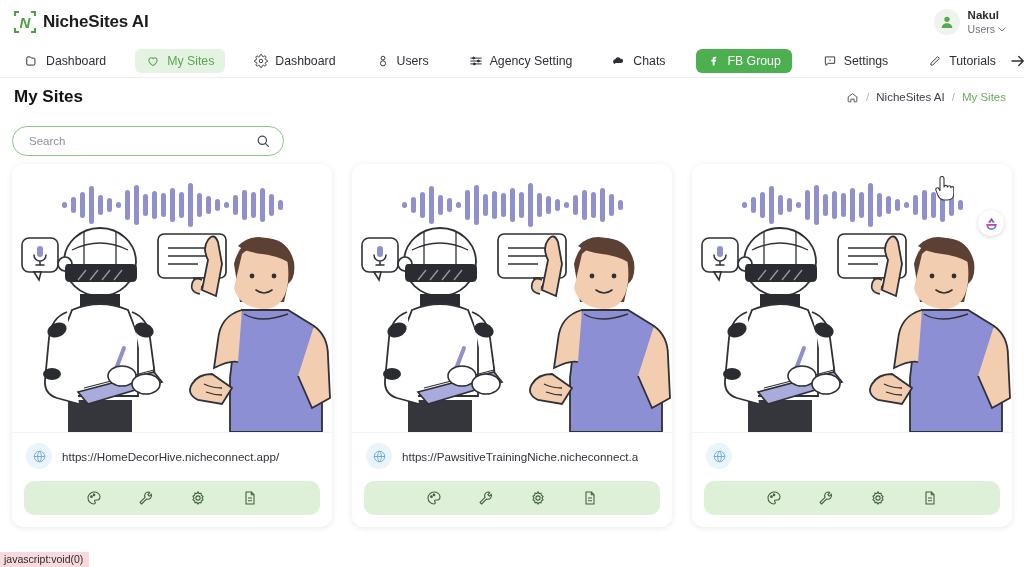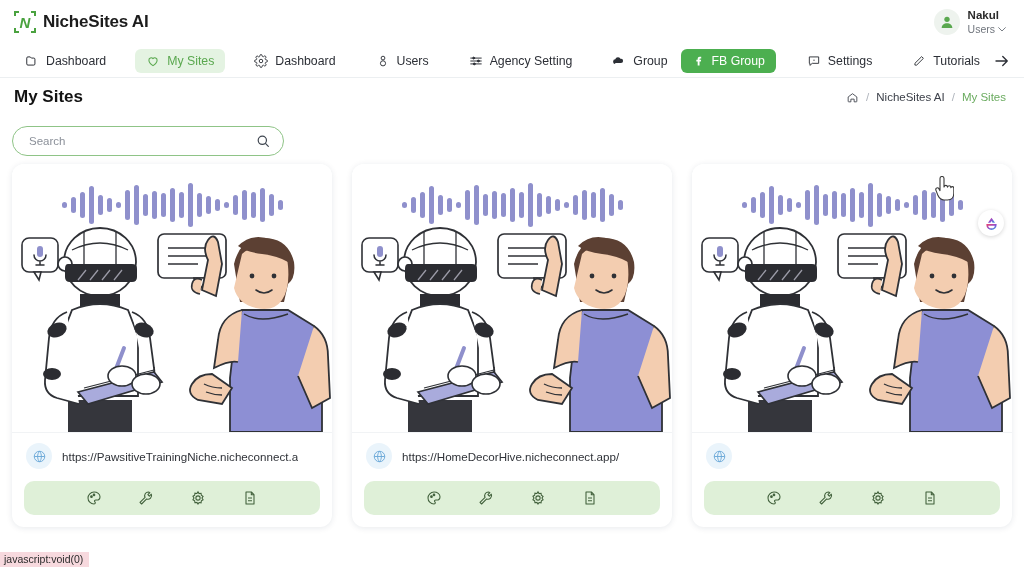--- a/index.html
+++ b/index.html
@@ -57,21 +57,21 @@
     background: #ffffff;
   }
   .nav-item {
     display: flex; align-items: center; gap: 7px;
     padding: 5px 11px; border-radius: 6px;
     font-size: 12.3px; color: #2c2f36; white-space: nowrap;
     cursor: pointer;
   }
   .nav-item.spaced { margin-right: 16px; }
   .nav-item.active { background: #e4f3e2; color: #5aa84f; }
-  .nav-item.filled { background: #4caf50; color: #ffffff; margin-left: 0; margin-right: 18px; }
+  .nav-item.filled { background: #4caf50; color: #ffffff; margin-left: 18px; margin-right: 18px; }
   .nav-arrow { margin-left: auto; display: flex; align-items: center; color: #2c2f36; cursor: pointer; }
   .ico { display: inline-flex; align-items: center; justify-content: center; }
 
   
   .pagehead {
     height: 38px; display: flex; align-items: center; justify-content: space-between;
     padding: 0 18px 0 14px; background: #fff;
   }
   .page-title { font-size: 17px; font-weight: bold; color: #121212; }
   .crumbs { display: flex; align-items: center; gap: 7px; font-size: 11.5px; color: #3c4049; }
@@ -254,21 +254,21 @@
       </span>
       <span>Agency Setting</span>
     </div>
 
     <div class="nav-item">
       <span class="ico">
         <svg width="14" height="14" viewBox="0 0 24 24" fill="#2c2f36">
           <path d="M5 17a4 4 0 0 1 .6-7.9A5 5 0 0 1 15 8.4 3.6 3.6 0 0 1 19 12a3.6 3.6 0 0 1-3.6 3.6H6z"></path>
         </svg>
       </span>
-      <span>Group</span>
+      <span>Chats</span>
     </div>
 
     <div class="nav-item filled">
       <span class="ico">
         <svg width="13" height="13" viewBox="0 0 24 24" fill="#ffffff">
           <path d="M14.5 8.5H17V5.2h-2.7c-2.4 0-3.8 1.5-3.8 3.9v1.6H8v3.2h2.5V21h3.4v-7.1h2.5l.4-3.2h-2.9V9.6c0-.7.2-1.1 1.1-1.1z"></path>
         </svg>
       </span>
       <span>FB Group</span>
     </div>
@@ -320,20 +320,144 @@
       <span class="ico">
         <svg width="16" height="16" viewBox="0 0 24 24" fill="none" stroke="#3f4650" stroke-width="1.8" stroke-linecap="round">
           <circle cx="11" cy="11" r="6.2"></circle>
           <path d="M16 16l4 4"></path>
         </svg>
       </span>
     </div>
   </div>
 
   <div class="cards">
+
+    <div class="card">
+      <div class="card-illus">
+        <div class="wave">
+            <i style="height: 6px;"></i>
+            <i style="height: 16px;"></i>
+            <i style="height: 26px;"></i>
+            <i style="height: 38px;"></i>
+            <i style="height: 20px;"></i>
+            <i style="height: 14px;"></i>
+            <i style="height: 6px;"></i>
+            <i style="height: 30px;"></i>
+            <i style="height: 40px;"></i>
+            <i style="height: 22px;"></i>
+            <i style="height: 28px;"></i>
+            <i style="height: 24px;"></i>
+            <i style="height: 34px;"></i>
+            <i style="height: 26px;"></i>
+            <i style="height: 44px;"></i>
+            <i style="height: 24px;"></i>
+            <i style="height: 18px;"></i>
+            <i style="height: 12px;"></i>
+            <i style="height: 6px;"></i>
+            <i style="height: 20px;"></i>
+            <i style="height: 30px;"></i>
+            <i style="height: 26px;"></i>
+            <i style="height: 34px;"></i>
+            <i style="height: 22px;"></i>
+            <i style="height: 10px;"></i>
+          </div>
+        <div class="scene">
+          <svg width="320" height="208" viewBox="0 0 320 208">
+
+            <g>
+              <rect x="10" y="14" width="36" height="34" rx="7" fill="#fff" stroke="#2f3136" stroke-width="1.6"></rect>
+              <path d="M22 48l5 8 2-8z" fill="#fff" stroke="#2f3136" stroke-width="1.6"></path>
+              <rect x="25" y="22" width="6" height="11" rx="3" fill="#8f90cc"></rect>
+              <path d="M22 31a6 6 0 0 0 12 0M28 37v4M24 41h8" stroke="#2f3136" stroke-width="1.5" fill="none" stroke-linecap="round"></path>
+            </g>
+
+            <g>
+              <ellipse cx="88" cy="38" rx="36" ry="34" fill="#fff" stroke="#2f3136" stroke-width="1.8"></ellipse>
+              <path d="M60 26q28-14 56 0M72 8q0 28 0 40M104 8q0 28 0 40" fill="none" stroke="#2f3136" stroke-width="1.3"></path>
+              <circle cx="53" cy="40" r="7" fill="#fff" stroke="#2f3136" stroke-width="1.7"></circle>
+              <path d="M56 40h64q5 0 5 5v8q0 5-5 5H58q-5 0-5-5v-8q0-5 3-5z" fill="#2b2c31"></path>
+              <path d="M66 56l8-10M78 56l8-10M90 56l8-10M102 56l8-10" stroke="#9a9aa6" stroke-width="1.3"></path>
+              <path d="M68 70h40v14H68z" fill="#2b2c31"></path>
+
+              <path d="M60 86q28-12 56 0l10 26v60H50v-60z" fill="#fff" stroke="#2f3136" stroke-width="1.8"></path>
+              <path d="M56 176h64v32H56z" fill="#35363c"></path>
+              <path d="M55 88q-16 6-18 26l-4 42q-1 14 12 18l22 6" fill="#fff" stroke="#2f3136" stroke-width="1.8"></path>
+              <path d="M120 88q16 6 18 26l4 30q2 12-8 16" fill="#fff" stroke="#2f3136" stroke-width="1.8"></path>
+              <ellipse cx="45" cy="106" rx="10" ry="7" fill="#2b2c31" transform="rotate(-22 45 106)"></ellipse>
+              <ellipse cx="132" cy="106" rx="10" ry="7" fill="#2b2c31" transform="rotate(22 132 106)"></ellipse>
+              <ellipse cx="40" cy="150" rx="9" ry="6" fill="#2b2c31"></ellipse>
+
+              <path d="M66 168l76-20 8 10-74 22z" fill="#a9abdc" stroke="#2f3136" stroke-width="1.7"></path>
+              <path d="M72 164l70-18" stroke="#2f3136" stroke-width="1.2"></path>
+              <path d="M112 124l-10 26" stroke="#8f90cc" stroke-width="4" stroke-linecap="round"></path>
+              <ellipse cx="110" cy="152" rx="14" ry="10" fill="#fff" stroke="#2f3136" stroke-width="1.6"></ellipse>
+              <ellipse cx="134" cy="160" rx="14" ry="10" fill="#fff" stroke="#2f3136" stroke-width="1.6"></ellipse>
+            </g>
+
+            <g>
+              <rect x="146" y="10" width="68" height="44" rx="6" fill="#fff" stroke="#2f3136" stroke-width="1.7"></rect>
+              <path d="M182 54l4 14 10-14z" fill="#fff" stroke="#2f3136" stroke-width="1.7"></path>
+              <path d="M156 24h48M156 32h48M156 40h30" stroke="#2f3136" stroke-width="1.4"></path>
+            </g>
+
+            <g>
+              <path d="M222 40q6-26 30-26t30 24q2 16-6 22l-4 18h-44z" fill="#5c4033"></path>
+              <path d="M230 30q10-10 28-6t18 18q2 22-6 34t-26 8-22-20z" fill="#f3cdb0"></path>
+              <path d="M226 22q14-14 34-6t16 22q-10-6-26-8t-24-8z" fill="#5c4033"></path>
+              <circle cx="240" cy="52" r="2.4" fill="#2f3136"></circle>
+              <circle cx="262" cy="52" r="2.4" fill="#2f3136"></circle>
+              <path d="M244 66q8 6 16 0" stroke="#2f3136" stroke-width="1.6" fill="none" stroke-linecap="round"></path>
+              <path d="M230 86h46l26 16 8 52v54h-92v-54l6-52z" fill="#8d8fd4" stroke="#2f3136" stroke-width="1.8"></path>
+              <path d="M232 90q16 10 44 0" stroke="#2f3136" stroke-width="1.4" fill="none"></path>
+              <path d="M302 102q14 10 14 30l2 42-18 10-14-32" fill="#f3cdb0" stroke="#2f3136" stroke-width="1.8"></path>
+              <path d="M230 86q-22 6-24 30l-4 28q16-8 24-6" fill="#f3cdb0" stroke="#2f3136" stroke-width="1.8"></path>
+              <path d="M196 36q-6-12 0-20t10 2l4 22-6 32-14-6z" fill="#f3cdb0" stroke="#2f3136" stroke-width="1.8"></path>
+              <path d="M190 56q-8-4-10 4t8 10" fill="#f3cdb0" stroke="#2f3136" stroke-width="1.6"></path>
+              <path d="M200 150q-14 0-20 10t6 16l24 4 10-16z" fill="#f3cdb0" stroke="#2f3136" stroke-width="1.8"></path>
+              <path d="M192 160q8 4 18 4M194 168q8 3 16 3" stroke="#2f3136" stroke-width="1.3" fill="none"></path>
+            </g>
+          </svg>
+        </div>
+      </div>
+      <div class="url-row">
+        <span class="globe-badge">
+          <svg width="15" height="15" viewBox="0 0 24 24" fill="none" stroke="#6aa8d8" stroke-width="1.5">
+            <circle cx="12" cy="12" r="8.4"></circle>
+            <path d="M3.6 12h16.8M12 3.6c4 4.4 4 12.4 0 16.8-4-4.4-4-12.4 0-16.8z"></path>
+          </svg>
+        </span>
+        <span class="url-text">https://HomeDecorHive.nicheconnect.app/</span>
+      </div>
+      <div class="actions">
+        <span class="act">
+          <svg width="16" height="16" viewBox="0 0 24 24" fill="none" stroke="#41603b" stroke-width="1.6">
+            <path d="M12 3a9 9 0 1 0 0 18c1.4 0 2-.9 2-1.8 0-1.4-1.3-1.6-1.3-2.7 0-.9.8-1.5 1.8-1.5H16a5 5 0 0 0 5-5c0-4-4-7-9-7z"></path>
+            <circle cx="8.2" cy="10" r="1.2" fill="#41603b"></circle>
+            <circle cx="12" cy="7.4" r="1.2" fill="#41603b"></circle>
+          </svg>
+        </span>
+        <span class="act">
+          <svg width="16" height="16" viewBox="0 0 24 24" fill="none" stroke="#41603b" stroke-width="1.6" stroke-linejoin="round">
+            <path d="M15.5 3a5.5 5.5 0 0 0-4.9 8L3 18.6 5.4 21l7.6-7.6A5.5 5.5 0 0 0 20 6.2l-3 3-2.2-2.2 3-3A5.5 5.5 0 0 0 15.5 3z"></path>
+          </svg>
+        </span>
+        <span class="act">
+          <svg width="16" height="16" viewBox="0 0 24 24" fill="none" stroke="#41603b" stroke-width="1.6">
+            <circle cx="12" cy="12" r="3.2"></circle>
+            <path d="M12 2.8l1.6 2.6 3-.5.4 3 2.6 1.6-1.6 2.6 1.6 2.6-2.6 1.6-.4 3-3-.5L12 21.2l-1.6-2.6-3 .5-.4-3L4.4 14.6 6 12 4.4 9.4 7 7.8l.4-3 3 .5z"></path>
+          </svg>
+        </span>
+        <span class="act">
+          <svg width="16" height="16" viewBox="0 0 24 24" fill="none" stroke="#41603b" stroke-width="1.6" stroke-linejoin="round">
+            <path d="M6 3h8l4 4v14H6z"></path>
+            <path d="M14 3v4h4M9 12h6M9 16h6"></path>
+          </svg>
+        </span>
+      </div>
+    </div>
 
     <div class="card">
       <div class="card-illus">
         <div class="wave">
             <i style="height: 6px;"></i>
             <i style="height: 16px;"></i>
             <i style="height: 26px;"></i>
             <i style="height: 38px;"></i>
             <i style="height: 20px;"></i>
             <i style="height: 14px;"></i>
@@ -440,144 +564,20 @@
         <span class="act">
           <svg width="16" height="16" viewBox="0 0 24 24" fill="none" stroke="#41603b" stroke-width="1.6" stroke-linejoin="round">
             <path d="M6 3h8l4 4v14H6z"></path>
             <path d="M14 3v4h4M9 12h6M9 16h6"></path>
           </svg>
         </span>
       </div>
     </div>
 
     <div class="card">
-      <div class="card-illus">
-        <div class="wave">
-            <i style="height: 6px;"></i>
-            <i style="height: 16px;"></i>
-            <i style="height: 26px;"></i>
-            <i style="height: 38px;"></i>
-            <i style="height: 20px;"></i>
-            <i style="height: 14px;"></i>
-            <i style="height: 6px;"></i>
-            <i style="height: 30px;"></i>
-            <i style="height: 40px;"></i>
-            <i style="height: 22px;"></i>
-            <i style="height: 28px;"></i>
-            <i style="height: 24px;"></i>
-            <i style="height: 34px;"></i>
-            <i style="height: 26px;"></i>
-            <i style="height: 44px;"></i>
-            <i style="height: 24px;"></i>
-            <i style="height: 18px;"></i>
-            <i style="height: 12px;"></i>
-            <i style="height: 6px;"></i>
-            <i style="height: 20px;"></i>
-            <i style="height: 30px;"></i>
-            <i style="height: 26px;"></i>
-            <i style="height: 34px;"></i>
-            <i style="height: 22px;"></i>
-            <i style="height: 10px;"></i>
-          </div>
-        <div class="scene">
-          <svg width="320" height="208" viewBox="0 0 320 208">
-
-            <g>
-              <rect x="10" y="14" width="36" height="34" rx="7" fill="#fff" stroke="#2f3136" stroke-width="1.6"></rect>
-              <path d="M22 48l5 8 2-8z" fill="#fff" stroke="#2f3136" stroke-width="1.6"></path>
-              <rect x="25" y="22" width="6" height="11" rx="3" fill="#8f90cc"></rect>
-              <path d="M22 31a6 6 0 0 0 12 0M28 37v4M24 41h8" stroke="#2f3136" stroke-width="1.5" fill="none" stroke-linecap="round"></path>
-            </g>
-
-            <g>
-              <ellipse cx="88" cy="38" rx="36" ry="34" fill="#fff" stroke="#2f3136" stroke-width="1.8"></ellipse>
-              <path d="M60 26q28-14 56 0M72 8q0 28 0 40M104 8q0 28 0 40" fill="none" stroke="#2f3136" stroke-width="1.3"></path>
-              <circle cx="53" cy="40" r="7" fill="#fff" stroke="#2f3136" stroke-width="1.7"></circle>
-              <path d="M56 40h64q5 0 5 5v8q0 5-5 5H58q-5 0-5-5v-8q0-5 3-5z" fill="#2b2c31"></path>
-              <path d="M66 56l8-10M78 56l8-10M90 56l8-10M102 56l8-10" stroke="#9a9aa6" stroke-width="1.3"></path>
-              <path d="M68 70h40v14H68z" fill="#2b2c31"></path>
-
-              <path d="M60 86q28-12 56 0l10 26v60H50v-60z" fill="#fff" stroke="#2f3136" stroke-width="1.8"></path>
-              <path d="M56 176h64v32H56z" fill="#35363c"></path>
-              <path d="M55 88q-16 6-18 26l-4 42q-1 14 12 18l22 6" fill="#fff" stroke="#2f3136" stroke-width="1.8"></path>
-              <path d="M120 88q16 6 18 26l4 30q2 12-8 16" fill="#fff" stroke="#2f3136" stroke-width="1.8"></path>
-              <ellipse cx="45" cy="106" rx="10" ry="7" fill="#2b2c31" transform="rotate(-22 45 106)"></ellipse>
-              <ellipse cx="132" cy="106" rx="10" ry="7" fill="#2b2c31" transform="rotate(22 132 106)"></ellipse>
-              <ellipse cx="40" cy="150" rx="9" ry="6" fill="#2b2c31"></ellipse>
-
-              <path d="M66 168l76-20 8 10-74 22z" fill="#a9abdc" stroke="#2f3136" stroke-width="1.7"></path>
-              <path d="M72 164l70-18" stroke="#2f3136" stroke-width="1.2"></path>
-              <path d="M112 124l-10 26" stroke="#8f90cc" stroke-width="4" stroke-linecap="round"></path>
-              <ellipse cx="110" cy="152" rx="14" ry="10" fill="#fff" stroke="#2f3136" stroke-width="1.6"></ellipse>
-              <ellipse cx="134" cy="160" rx="14" ry="10" fill="#fff" stroke="#2f3136" stroke-width="1.6"></ellipse>
-            </g>
-
-            <g>
-              <rect x="146" y="10" width="68" height="44" rx="6" fill="#fff" stroke="#2f3136" stroke-width="1.7"></rect>
-              <path d="M182 54l4 14 10-14z" fill="#fff" stroke="#2f3136" stroke-width="1.7"></path>
-              <path d="M156 24h48M156 32h48M156 40h30" stroke="#2f3136" stroke-width="1.4"></path>
-            </g>
-
-            <g>
-              <path d="M222 40q6-26 30-26t30 24q2 16-6 22l-4 18h-44z" fill="#5c4033"></path>
-              <path d="M230 30q10-10 28-6t18 18q2 22-6 34t-26 8-22-20z" fill="#f3cdb0"></path>
-              <path d="M226 22q14-14 34-6t16 22q-10-6-26-8t-24-8z" fill="#5c4033"></path>
-              <circle cx="240" cy="52" r="2.4" fill="#2f3136"></circle>
-              <circle cx="262" cy="52" r="2.4" fill="#2f3136"></circle>
-              <path d="M244 66q8 6 16 0" stroke="#2f3136" stroke-width="1.6" fill="none" stroke-linecap="round"></path>
-              <path d="M230 86h46l26 16 8 52v54h-92v-54l6-52z" fill="#8d8fd4" stroke="#2f3136" stroke-width="1.8"></path>
-              <path d="M232 90q16 10 44 0" stroke="#2f3136" stroke-width="1.4" fill="none"></path>
-              <path d="M302 102q14 10 14 30l2 42-18 10-14-32" fill="#f3cdb0" stroke="#2f3136" stroke-width="1.8"></path>
-              <path d="M230 86q-22 6-24 30l-4 28q16-8 24-6" fill="#f3cdb0" stroke="#2f3136" stroke-width="1.8"></path>
-              <path d="M196 36q-6-12 0-20t10 2l4 22-6 32-14-6z" fill="#f3cdb0" stroke="#2f3136" stroke-width="1.8"></path>
-              <path d="M190 56q-8-4-10 4t8 10" fill="#f3cdb0" stroke="#2f3136" stroke-width="1.6"></path>
-              <path d="M200 150q-14 0-20 10t6 16l24 4 10-16z" fill="#f3cdb0" stroke="#2f3136" stroke-width="1.8"></path>
-              <path d="M192 160q8 4 18 4M194 168q8 3 16 3" stroke="#2f3136" stroke-width="1.3" fill="none"></path>
-            </g>
-          </svg>
-        </div>
-      </div>
-      <div class="url-row">
-        <span class="globe-badge">
-          <svg width="15" height="15" viewBox="0 0 24 24" fill="none" stroke="#6aa8d8" stroke-width="1.5">
-            <circle cx="12" cy="12" r="8.4"></circle>
-            <path d="M3.6 12h16.8M12 3.6c4 4.4 4 12.4 0 16.8-4-4.4-4-12.4 0-16.8z"></path>
-          </svg>
-        </span>
-        <span class="url-text">https://HomeDecorHive.nicheconnect.app/</span>
-      </div>
-      <div class="actions">
-        <span class="act">
-          <svg width="16" height="16" viewBox="0 0 24 24" fill="none" stroke="#41603b" stroke-width="1.6">
-            <path d="M12 3a9 9 0 1 0 0 18c1.4 0 2-.9 2-1.8 0-1.4-1.3-1.6-1.3-2.7 0-.9.8-1.5 1.8-1.5H16a5 5 0 0 0 5-5c0-4-4-7-9-7z"></path>
-            <circle cx="8.2" cy="10" r="1.2" fill="#41603b"></circle>
-            <circle cx="12" cy="7.4" r="1.2" fill="#41603b"></circle>
-          </svg>
-        </span>
-        <span class="act">
-          <svg width="16" height="16" viewBox="0 0 24 24" fill="none" stroke="#41603b" stroke-width="1.6" stroke-linejoin="round">
-            <path d="M15.5 3a5.5 5.5 0 0 0-4.9 8L3 18.6 5.4 21l7.6-7.6A5.5 5.5 0 0 0 20 6.2l-3 3-2.2-2.2 3-3A5.5 5.5 0 0 0 15.5 3z"></path>
-          </svg>
-        </span>
-        <span class="act">
-          <svg width="16" height="16" viewBox="0 0 24 24" fill="none" stroke="#41603b" stroke-width="1.6">
-            <circle cx="12" cy="12" r="3.2"></circle>
-            <path d="M12 2.8l1.6 2.6 3-.5.4 3 2.6 1.6-1.6 2.6 1.6 2.6-2.6 1.6-.4 3-3-.5L12 21.2l-1.6-2.6-3 .5-.4-3L4.4 14.6 6 12 4.4 9.4 7 7.8l.4-3 3 .5z"></path>
-          </svg>
-        </span>
-        <span class="act">
-          <svg width="16" height="16" viewBox="0 0 24 24" fill="none" stroke="#41603b" stroke-width="1.6" stroke-linejoin="round">
-            <path d="M6 3h8l4 4v14H6z"></path>
-            <path d="M14 3v4h4M9 12h6M9 16h6"></path>
-          </svg>
-        </span>
-      </div>
-    </div>
-
-    <div class="card">
       <div class="ai-badge">
         <svg width="17" height="17" viewBox="0 0 24 24">
           <defs>
             <linearGradient id="aig" x1="0" y1="0" x2="1" y2="1">
               <stop offset="0%" stop-color="#e0457b"></stop>
               <stop offset="50%" stop-color="#8a4fd3"></stop>
               <stop offset="100%" stop-color="#3ba7e0"></stop>
             </linearGradient>
           </defs>
           <path d="M12 4l5 7h-3.4L12 8.4 10.4 11H7z" fill="url(#aig)"></path>

